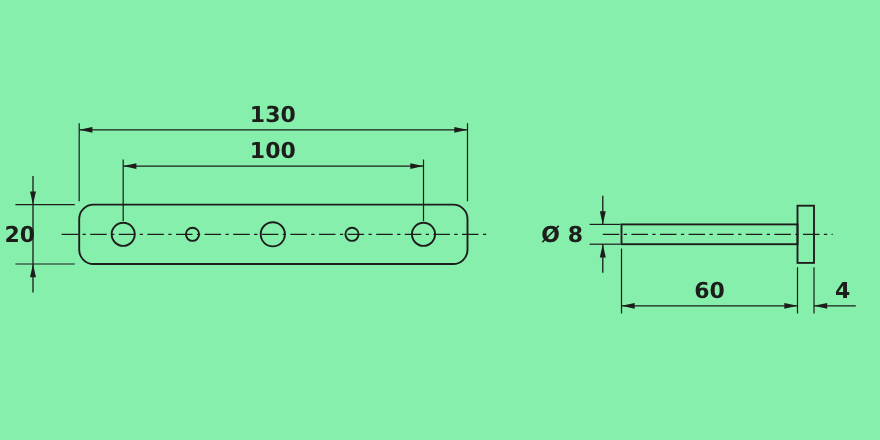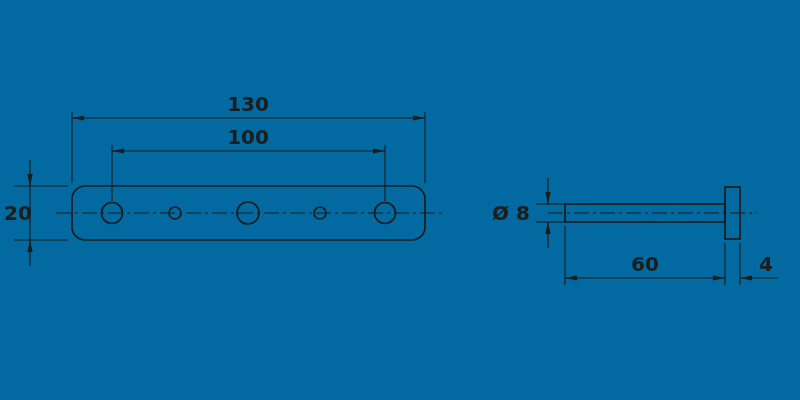--- a/index.html
+++ b/index.html
@@ -4,21 +4,21 @@
 <style>
   html, body {
     margin: 0;
     padding: 0;
     background: #ffffff;
   }
   .canvas {
     position: relative;
     width: 800px;
     height: 400px;
-    background: #0369a1;
+    background: #86efac;
     overflow: hidden;
     font-family: "DejaVu Sans", "Liberation Sans", sans-serif;
   }
   svg text {
     font-family: "DejaVu Sans", "Liberation Sans", sans-serif;
     font-size: 20px;
     font-weight: bold;
     fill: #1d1d1b;
   }
   .outline {

